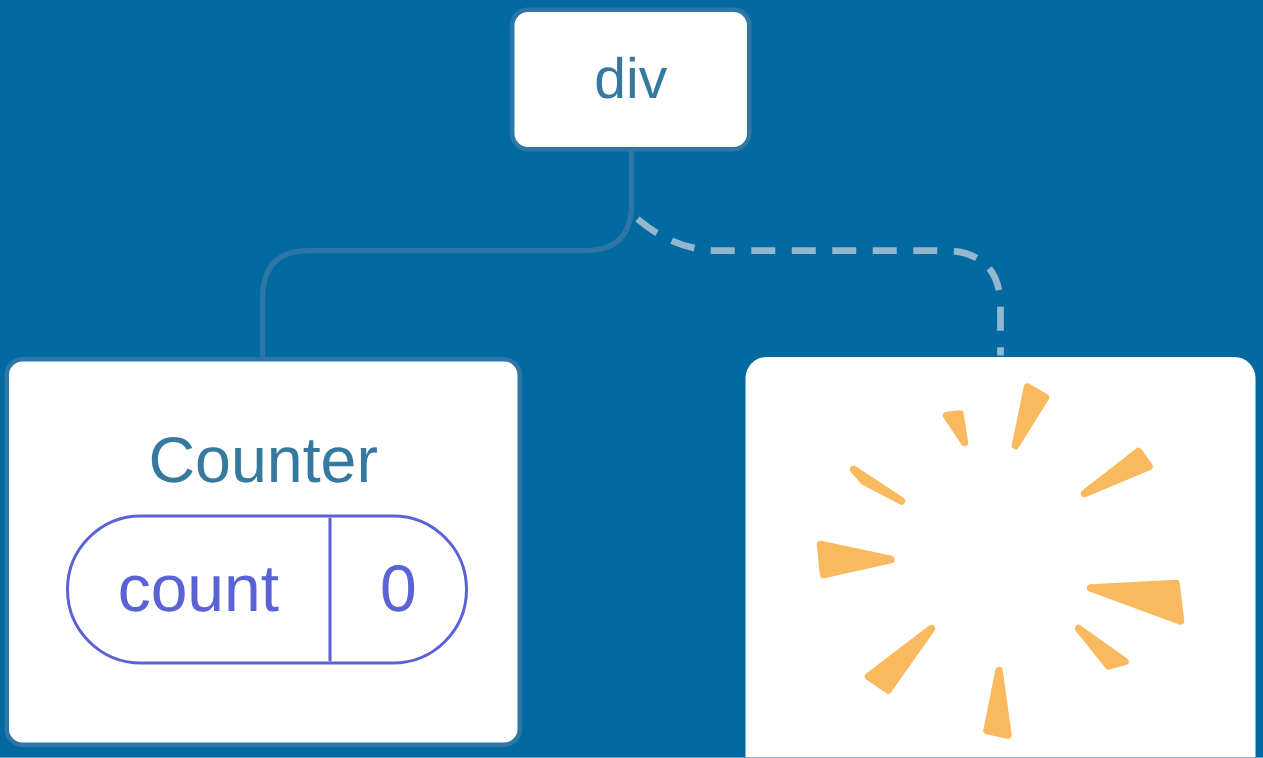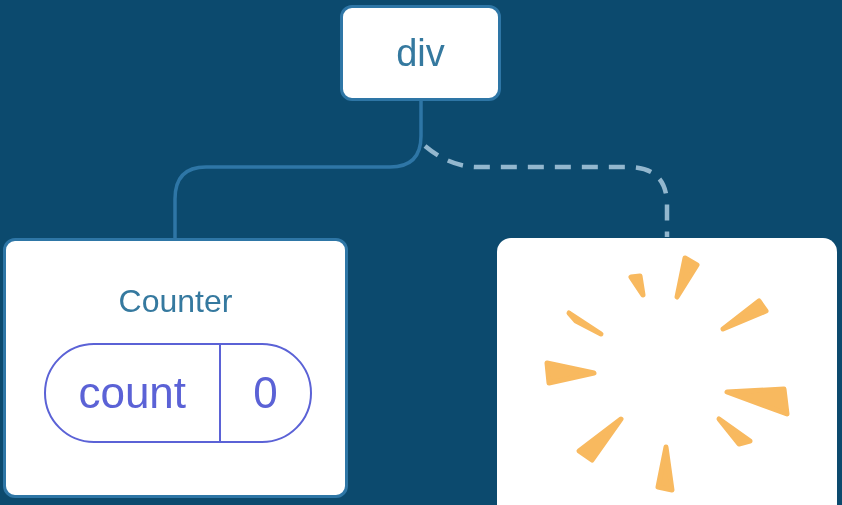--- a/index.html
+++ b/index.html
@@ -1,20 +1,20 @@
 <!DOCTYPE html>
 <html><head>
 <meta charset="utf-8">
 <style>
   html, body { margin: 0; padding: 0; }
   .canvas {
     position: relative;
     width: 842px;
     height: 505px;
-    background: #0c4a6e;
+    background: #0369a1;
     overflow: hidden;
     font-family: "Liberation Sans", sans-serif;
   }
   .edges {
     position: absolute;
     left: 0; top: 0;
   }
   .node {
     position: absolute;
     background: #FFFFFF;
@@ -34,21 +34,21 @@
   }
   .node-counter {
     left: 3px; top: 238px;
     width: 345px; height: 260px;
     border: 3px solid #2E76A6;
     border-radius: 12px;
     text-align: center;
   }
   .counter-title {
     margin-top: 42px;
-    font-size: 32px;
+    font-size: 43px;
     font-weight: 500;
     color: #35799F;
   }
   .state-pill {
     position: absolute;
     left: 38px; top: 102px;
     width: 268px; height: 100px;
     box-sizing: border-box;
     border: 2.5px solid #5B62D6;
     border-radius: 50px;

